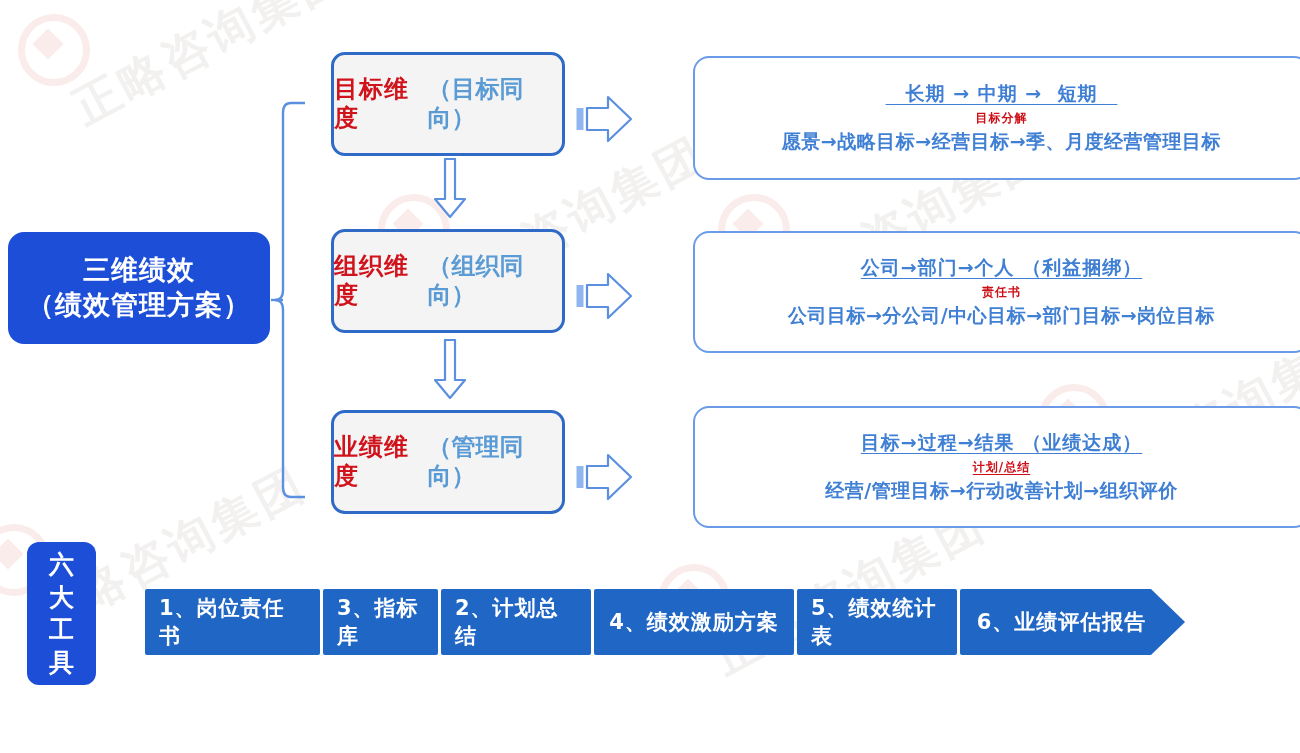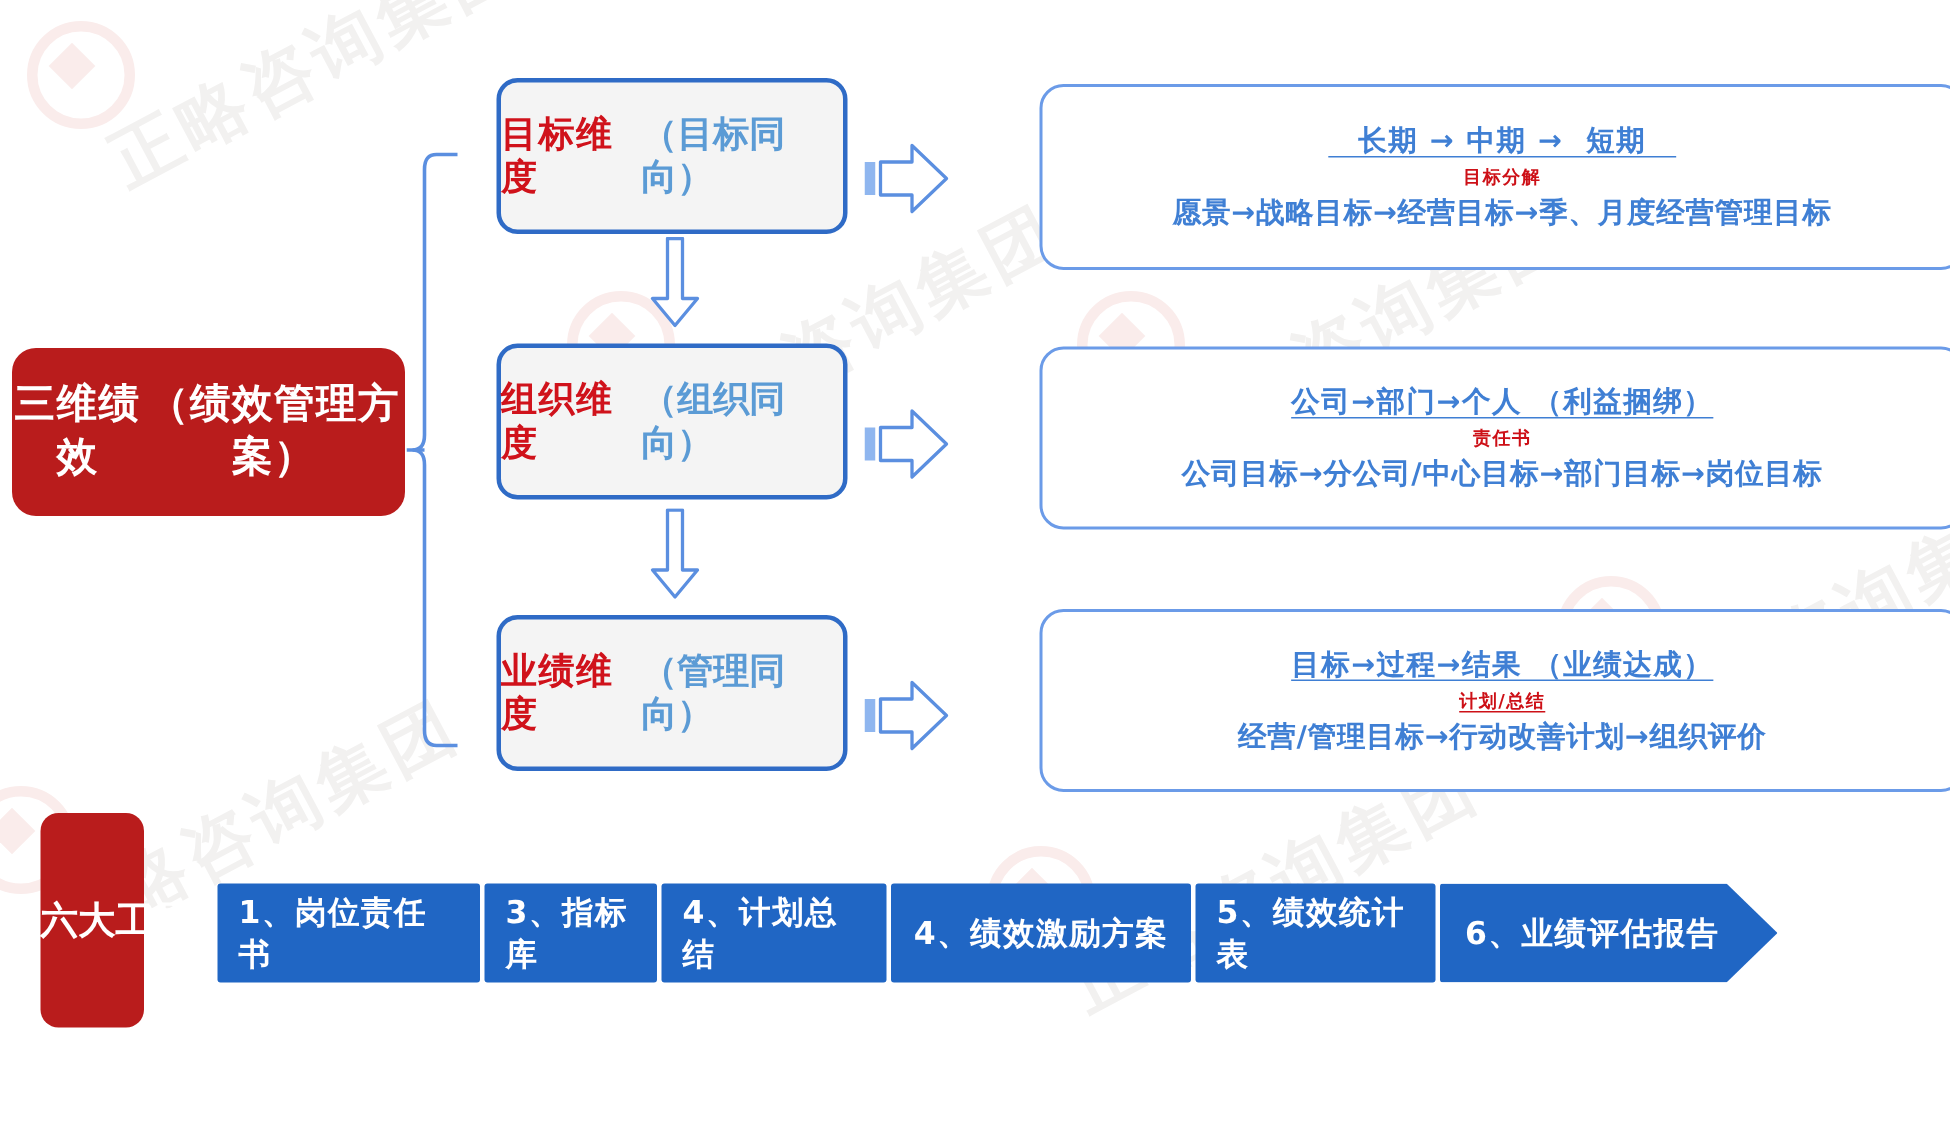--- a/index.html
+++ b/index.html
@@ -45,24 +45,25 @@
     position:absolute;
     left:12px; top:12px;
     width:22px; height:22px;
     background:#faeceb;
     transform: rotate(45deg);
   }
 
   
   .red-badge {
     position: absolute;
-    background: #b91c1c;
+    background: #1d4ed8;
     border-radius: 16px;
     color: #ffffff;
     display: flex;
+    flex-direction: column;
     align-items: center;
     justify-content: center;
     font-weight: bold;
     line-height: 1.28;
     text-align: center;
   }
   #main-badge {
     left: 8px;
     top: 232px;
     width: 262px;
@@ -320,21 +321,21 @@
     </div>
 
   <div id="tool-chips">
       <div class="chip" style="width: 175px;">
         <span>1、岗位责任书</span>
       </div>
       <div class="chip" style="width: 115px;">
         <span>3、指标库</span>
       </div>
       <div class="chip" style="width: 150px;">
-        <span>4、计划总结</span>
+        <span>2、计划总结</span>
       </div>
       <div class="chip" style="width: 200px;">
         <span>4、绩效激励方案</span>
       </div>
       <div class="chip" style="width: 160px;">
         <span>5、绩效统计表</span>
       </div>
       <div class="chip last" style="width: 225px;">
         <span>6、业绩评估报告</span>
       </div>

